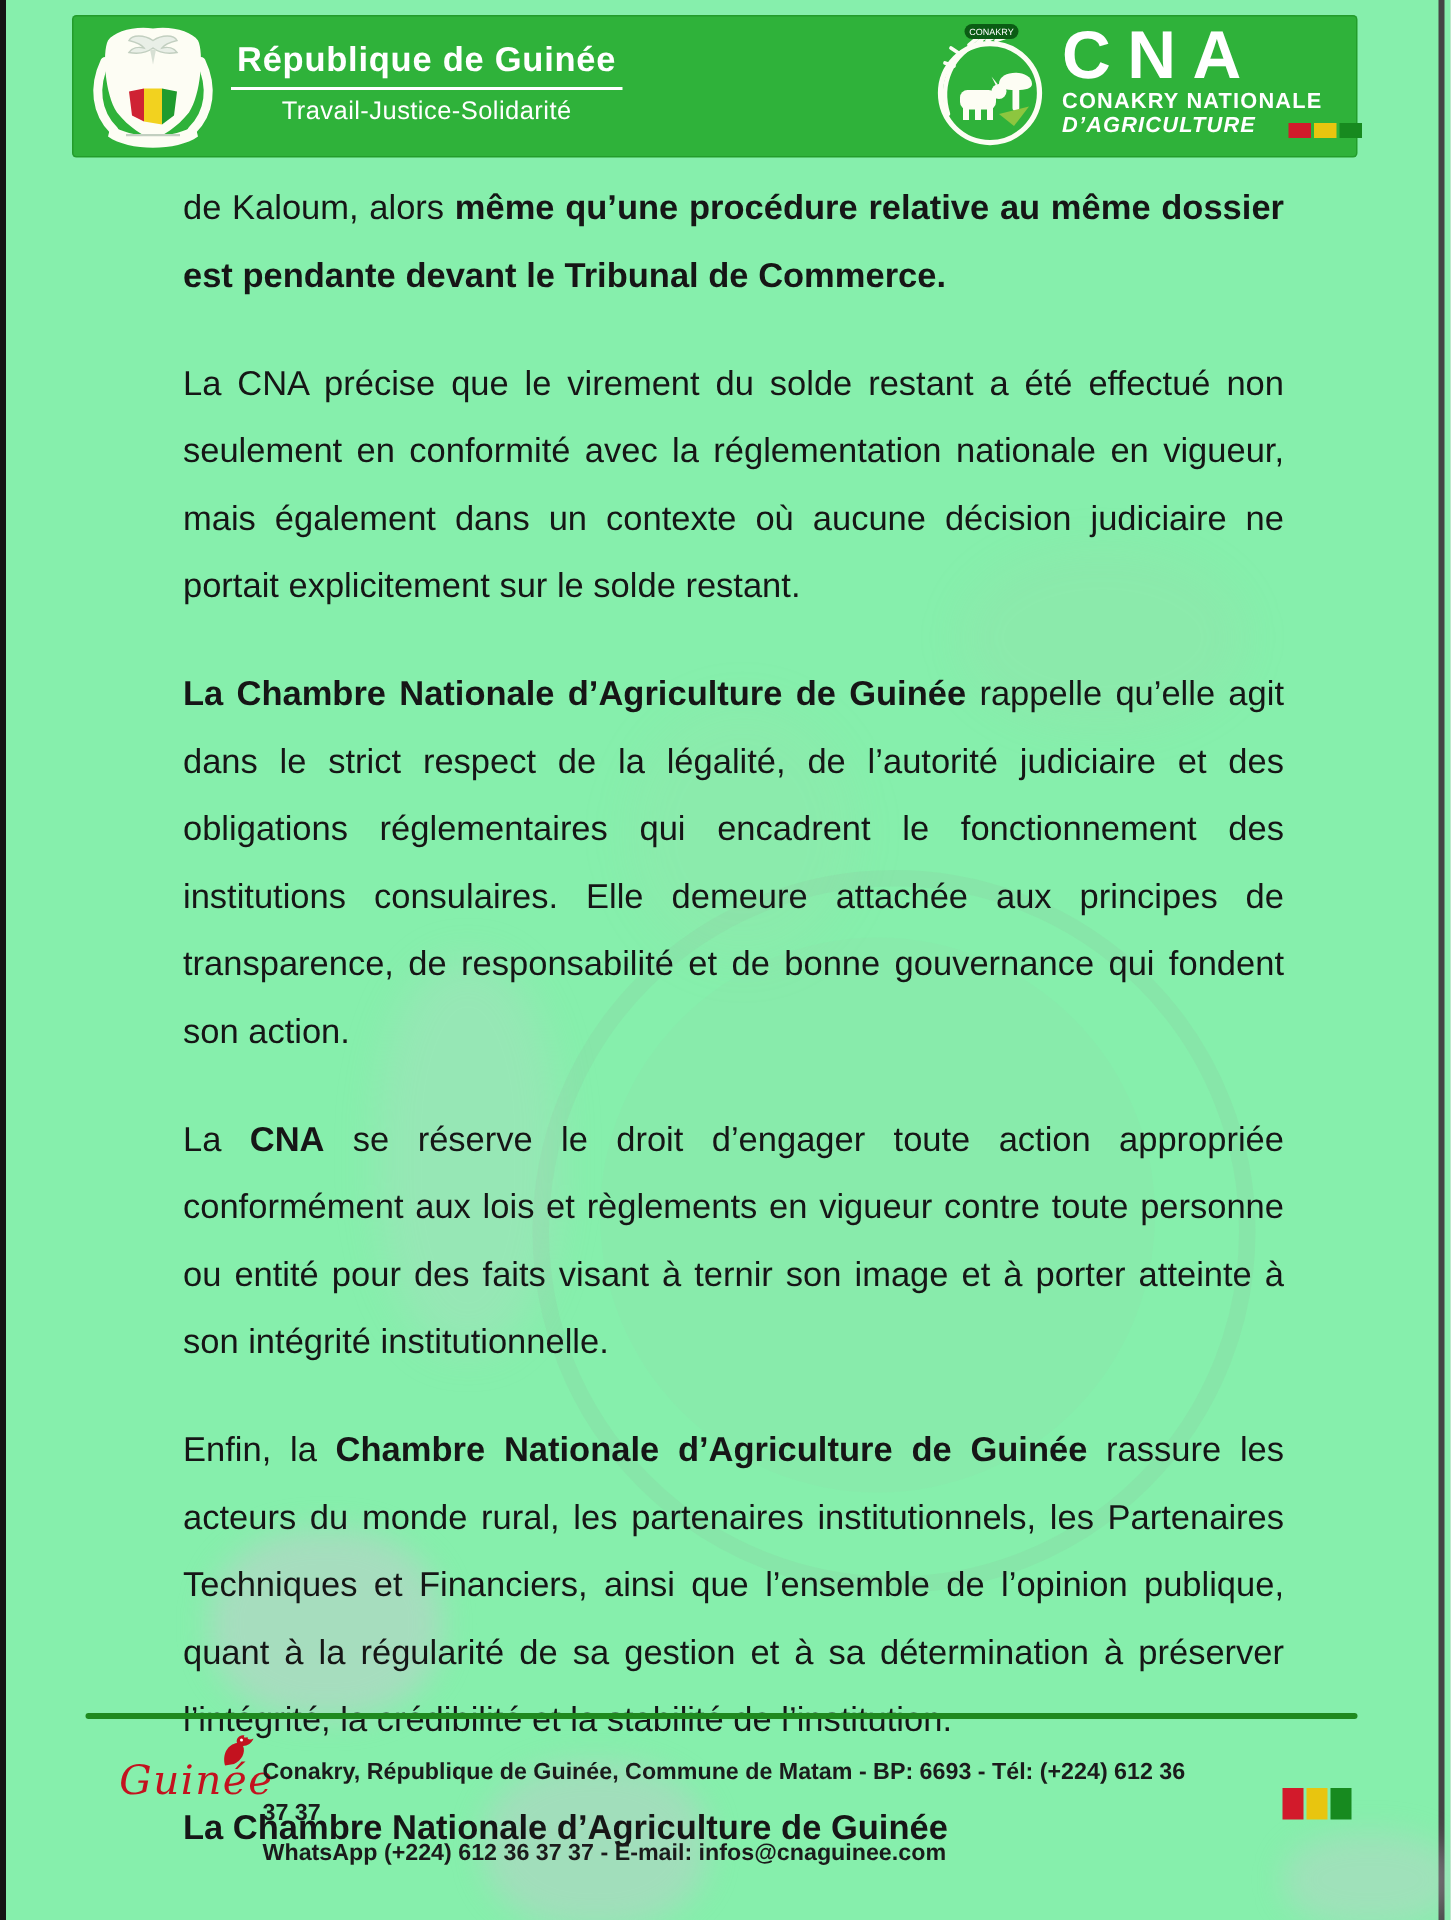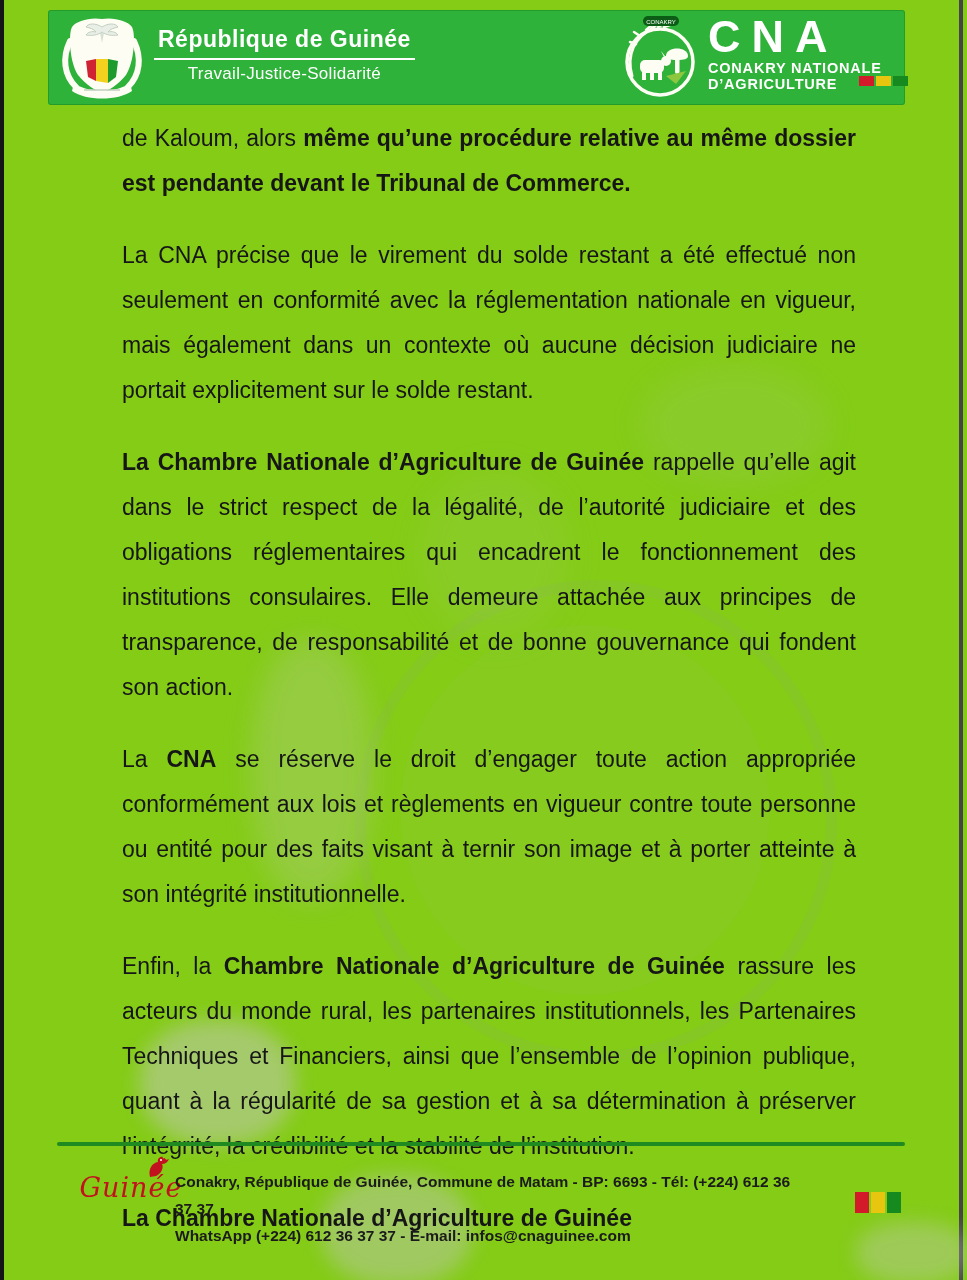--- a/index.html
+++ b/index.html
@@ -4,21 +4,21 @@
 <style>
   :root{
     --banner-green:#2fb23a;
     --rule-green:#1f8a1f;
     --logo-red:#c3121f;
     --text-dark:#161616;
   }
   html,body{margin:0;padding:0;background:#e8e8e8;}
   .page{
     position:relative;width:967px;height:1280px;margin:0 auto;
-    background:#84cc16;overflow:hidden;
+    background:#86efac;overflow:hidden;
     font-family:"Liberation Sans",sans-serif;color:var(--text-dark);
   }
   
   .scan-edge-left{position:absolute;left:0;top:0;width:4px;height:1280px;background:#151515;}
   .scan-edge-right{position:absolute;left:959px;top:0;width:4px;height:1280px;background:#454545;}
   .wm{position:absolute;pointer-events:none;}
   .wm-ring{left:355px;top:580px;width:460px;height:460px;border-radius:50%;border:11px solid rgba(150,168,150,.11);}
   .wm-disc{left:400px;top:625px;width:370px;height:370px;border-radius:50%;background:rgba(172,188,168,.06);}
   .wm-leaf1{left:640px;top:365px;width:190px;height:120px;border-radius:50%;background:rgba(178,202,172,.13);filter:blur(14px);}
   .wm-leaf2{left:420px;top:470px;width:150px;height:170px;border-radius:50%;background:rgba(182,202,178,.10);filter:blur(16px);}
@@ -33,21 +33,21 @@
     background:var(--banner-green);border-radius:3px;box-shadow:0 0 0 1px rgba(0,90,0,.25) inset;}
   .coat{position:absolute;left:8px;top:3px;width:92px;height:90px;}
   .rep-block{position:absolute;left:106px;top:16px;text-align:center;color:#fff;}
   .rep-title{font-size:23px;font-weight:bold;letter-spacing:.5px;
     border-bottom:2.5px solid #fff;padding:0 4px 5px 4px;white-space:nowrap;}
   .rep-motto{font-size:17px;font-weight:normal;margin-top:4px;letter-spacing:.3px;white-space:nowrap;}
   .cna-emblem{position:absolute;left:568px;top:6px;width:88px;height:86px;}
   .cna-textblock{position:absolute;left:660px;top:4px;color:#fff;}
   .cna-acronym{font-size:45px;font-weight:bold;letter-spacing:11px;line-height:46px;white-space:nowrap;}
   .cna-line{font-size:14.5px;font-weight:bold;letter-spacing:.8px;line-height:16px;white-space:nowrap;}
-  .cna-line2-row{display:flex;align-items:flex-start;gap:22px;}
+  .cna-line2-row{display:flex;align-items:flex-end;gap:22px;font-style:italic;}
   .mini-flag{display:inline-flex;gap:2px;}
   .mini-flag .flag-square{width:15px;height:10px;display:inline-block;}
 
   
   .doc-body{position:absolute;left:122px;top:116px;width:734px;
     font-size:23px;line-height:45px;text-align:justify;}
   .para{margin:0 0 27px 0;}
   .para.signature{text-align:left;font-weight:bold;margin-top:3px;}
 
   

